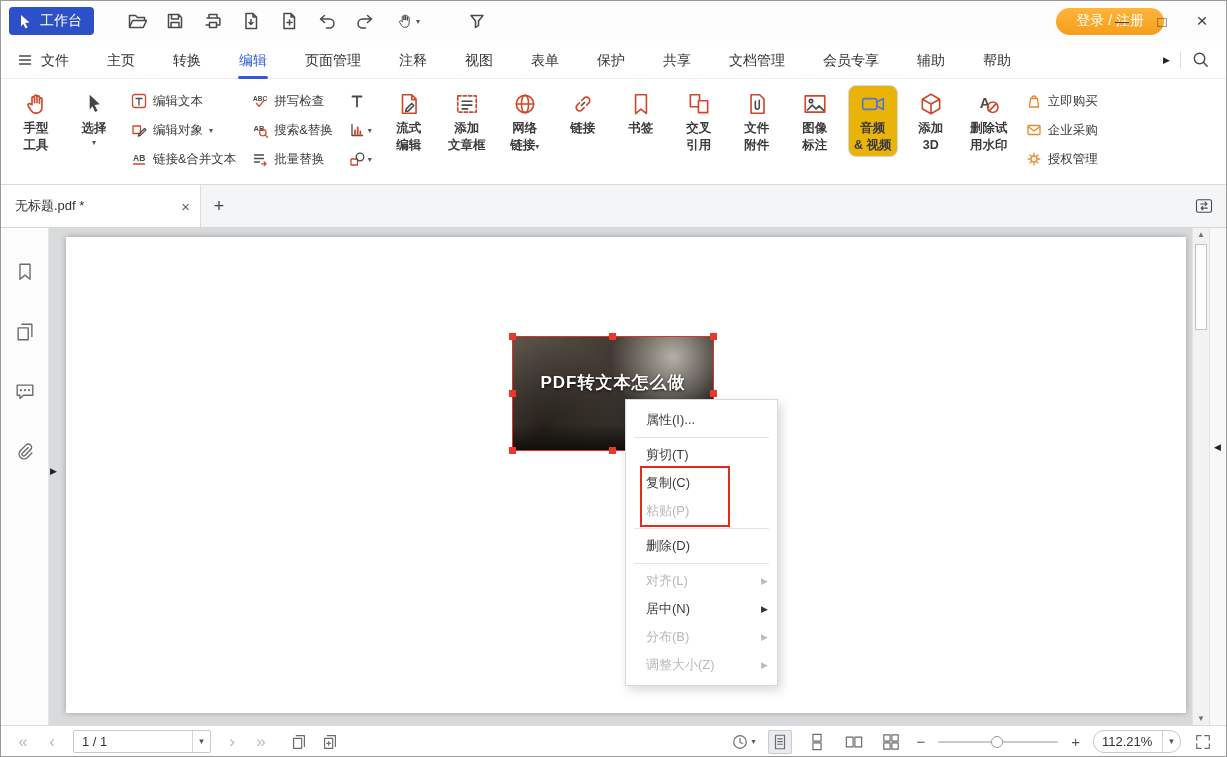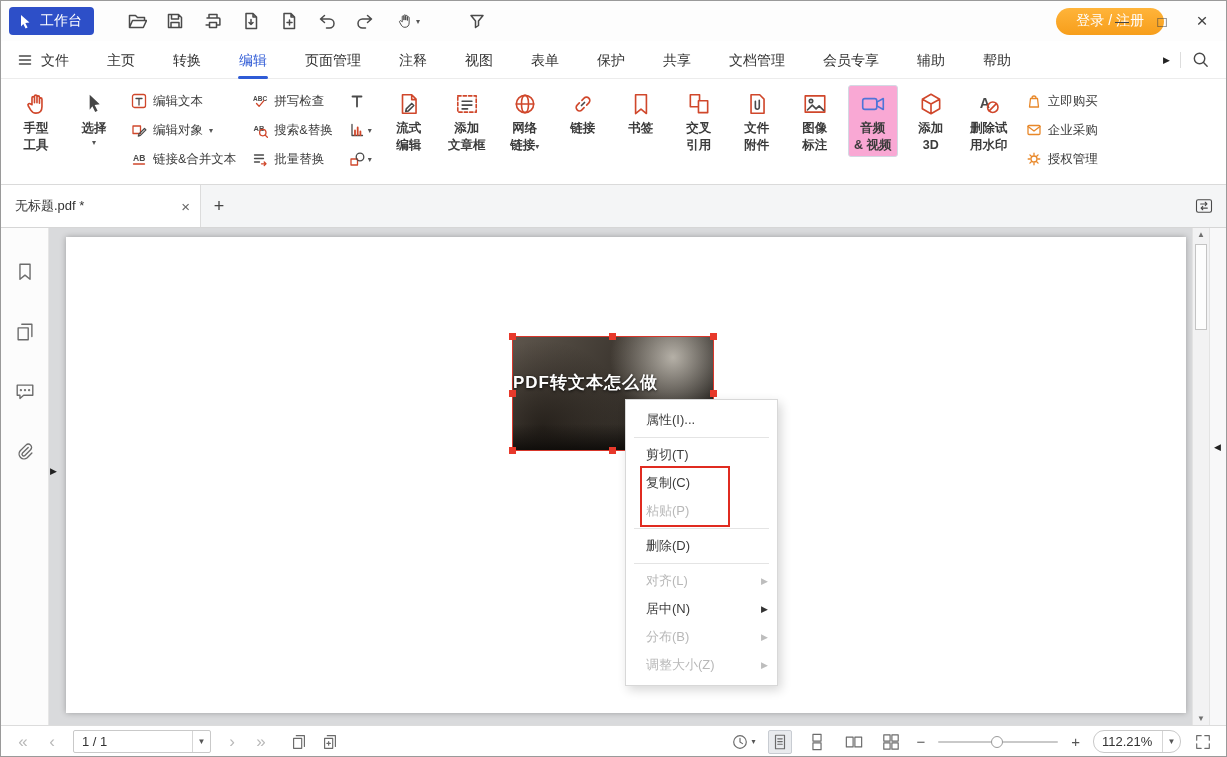--- a/index.html
+++ b/index.html
@@ -27,21 +27,21 @@
   .menu-tab { height:38px; line-height:38px; position:relative; white-space:nowrap; }
   .menu-tab.active { color:#2f5bd6; }
   .menu-tab.active::after { content:""; position:absolute; left:50%; transform:translateX(-50%); bottom:0; width:30px; height:3px; background:#2f5bd6; border-radius:2px; }
   .menu-right { margin-left:auto; display:flex; align-items:center; gap:10px; }
   .menu-expand { font-size:9px; color:#222; }
   .vdiv { width:1px; height:16px; background:#ddd; }
 
   
   .ribbon { height:106px; display:flex; align-items:flex-start; padding:6px 8px 0 10px; gap:8px; border-bottom:1px solid #dadada; }
   .rlg { min-width:50px; display:flex; flex-direction:column; align-items:center; padding:2px 3px; border:1px solid transparent; border-radius:3px; }
-  .rlg.selected { background:#f9a8d4; border-color:#d3d9e3; }
+  .rlg.selected { background:#eab308; border-color:#d3d9e3;border-radius:8px; }
   .ricon { height:32px; display:flex; align-items:center; justify-content:center; }
   .rl1,.rl2 { font-size:12.5px; line-height:17px; color:#3b3b3b; white-space:nowrap;font-weight:bold; }
   .rl2.caret { font-size:8px; line-height:11px; color:#555; }
   .rl2 .inlcaret { font-size:8px; color:#555; }
   .rcol { display:flex; flex-direction:column; justify-content:flex-start; padding-top:4px; gap:5px; }
   .rsm { height:24px; display:flex; align-items:center; gap:6px; font-size:12.5px; color:#3b3b3b; padding:0 4px; white-space:nowrap; }
   .rsm .caret { font-size:8px; color:#555; }
   .rcol.icons-only .rsm { gap:3px; }
 
   
@@ -61,21 +61,21 @@
   .pdf-page { position:absolute; left:17px; top:9px; width:1120px; height:476px; background:#fff; box-shadow:0 0 6px rgba(0,0,0,.28); }
 
   
   .image-object { position:absolute; left:447px; top:100px; width:200px; height:113px; outline:1px solid #d8362a; }
   .img-art { position:absolute; inset:0;
     background:
       radial-gradient(circle at 80% 18%, rgba(215,210,200,.8), rgba(215,210,200,0) 34%),
       radial-gradient(circle at 15% 80%, rgba(30,25,20,.8), rgba(30,25,20,0) 45%),
       linear-gradient(115deg, #5d554c 0%, #3e3831 45%, #191613 100%); }
   .img-art::after { content:""; position:absolute; left:0; right:0; bottom:0; height:26px; background:linear-gradient(to top, rgba(10,8,6,.85), rgba(10,8,6,0)); }
-  .img-caption { position:absolute; left:0; right:0; top:34px; text-align:left; font-size:17px; font-weight:bold; color:#fff; letter-spacing:1px; text-shadow:0 1px 3px rgba(0,0,0,.85); }
+  .img-caption { position:absolute; left:0; right:0; top:34px; text-align:center; font-size:17px; font-weight:bold; color:#fff; letter-spacing:1px; text-shadow:0 1px 3px rgba(0,0,0,.85); }
   .handle { position:absolute; width:7px; height:7px; background:#e8392b; }
   .h-tl{left:-4px;top:-4px}.h-tm{left:50%;margin-left:-4px;top:-4px}.h-tr{right:-4px;top:-4px}
   .h-ml{left:-4px;top:50%;margin-top:-4px}.h-mr{right:-4px;top:50%;margin-top:-4px}
   .h-bl{left:-4px;bottom:-4px}.h-bm{left:50%;margin-left:-4px;bottom:-4px}.h-br{right:-4px;bottom:-4px}
 
   
   .context-menu { position:absolute; left:624px; top:398px; width:153px; background:#fff; border:1px solid #d8d8d8; box-shadow:3px 4px 10px rgba(0,0,0,.16); padding:6px 0; z-index:20; }
   .cm-item { height:28px; line-height:28px; padding-left:20px; padding-right:10px; font-size:13px; color:#3c3c3c; position:relative; white-space:nowrap; }
   .cm-item.disabled { color:#b8b8b8; }
   .cm-sep { height:1px; background:#e4e4e4; margin:3px 8px; }

